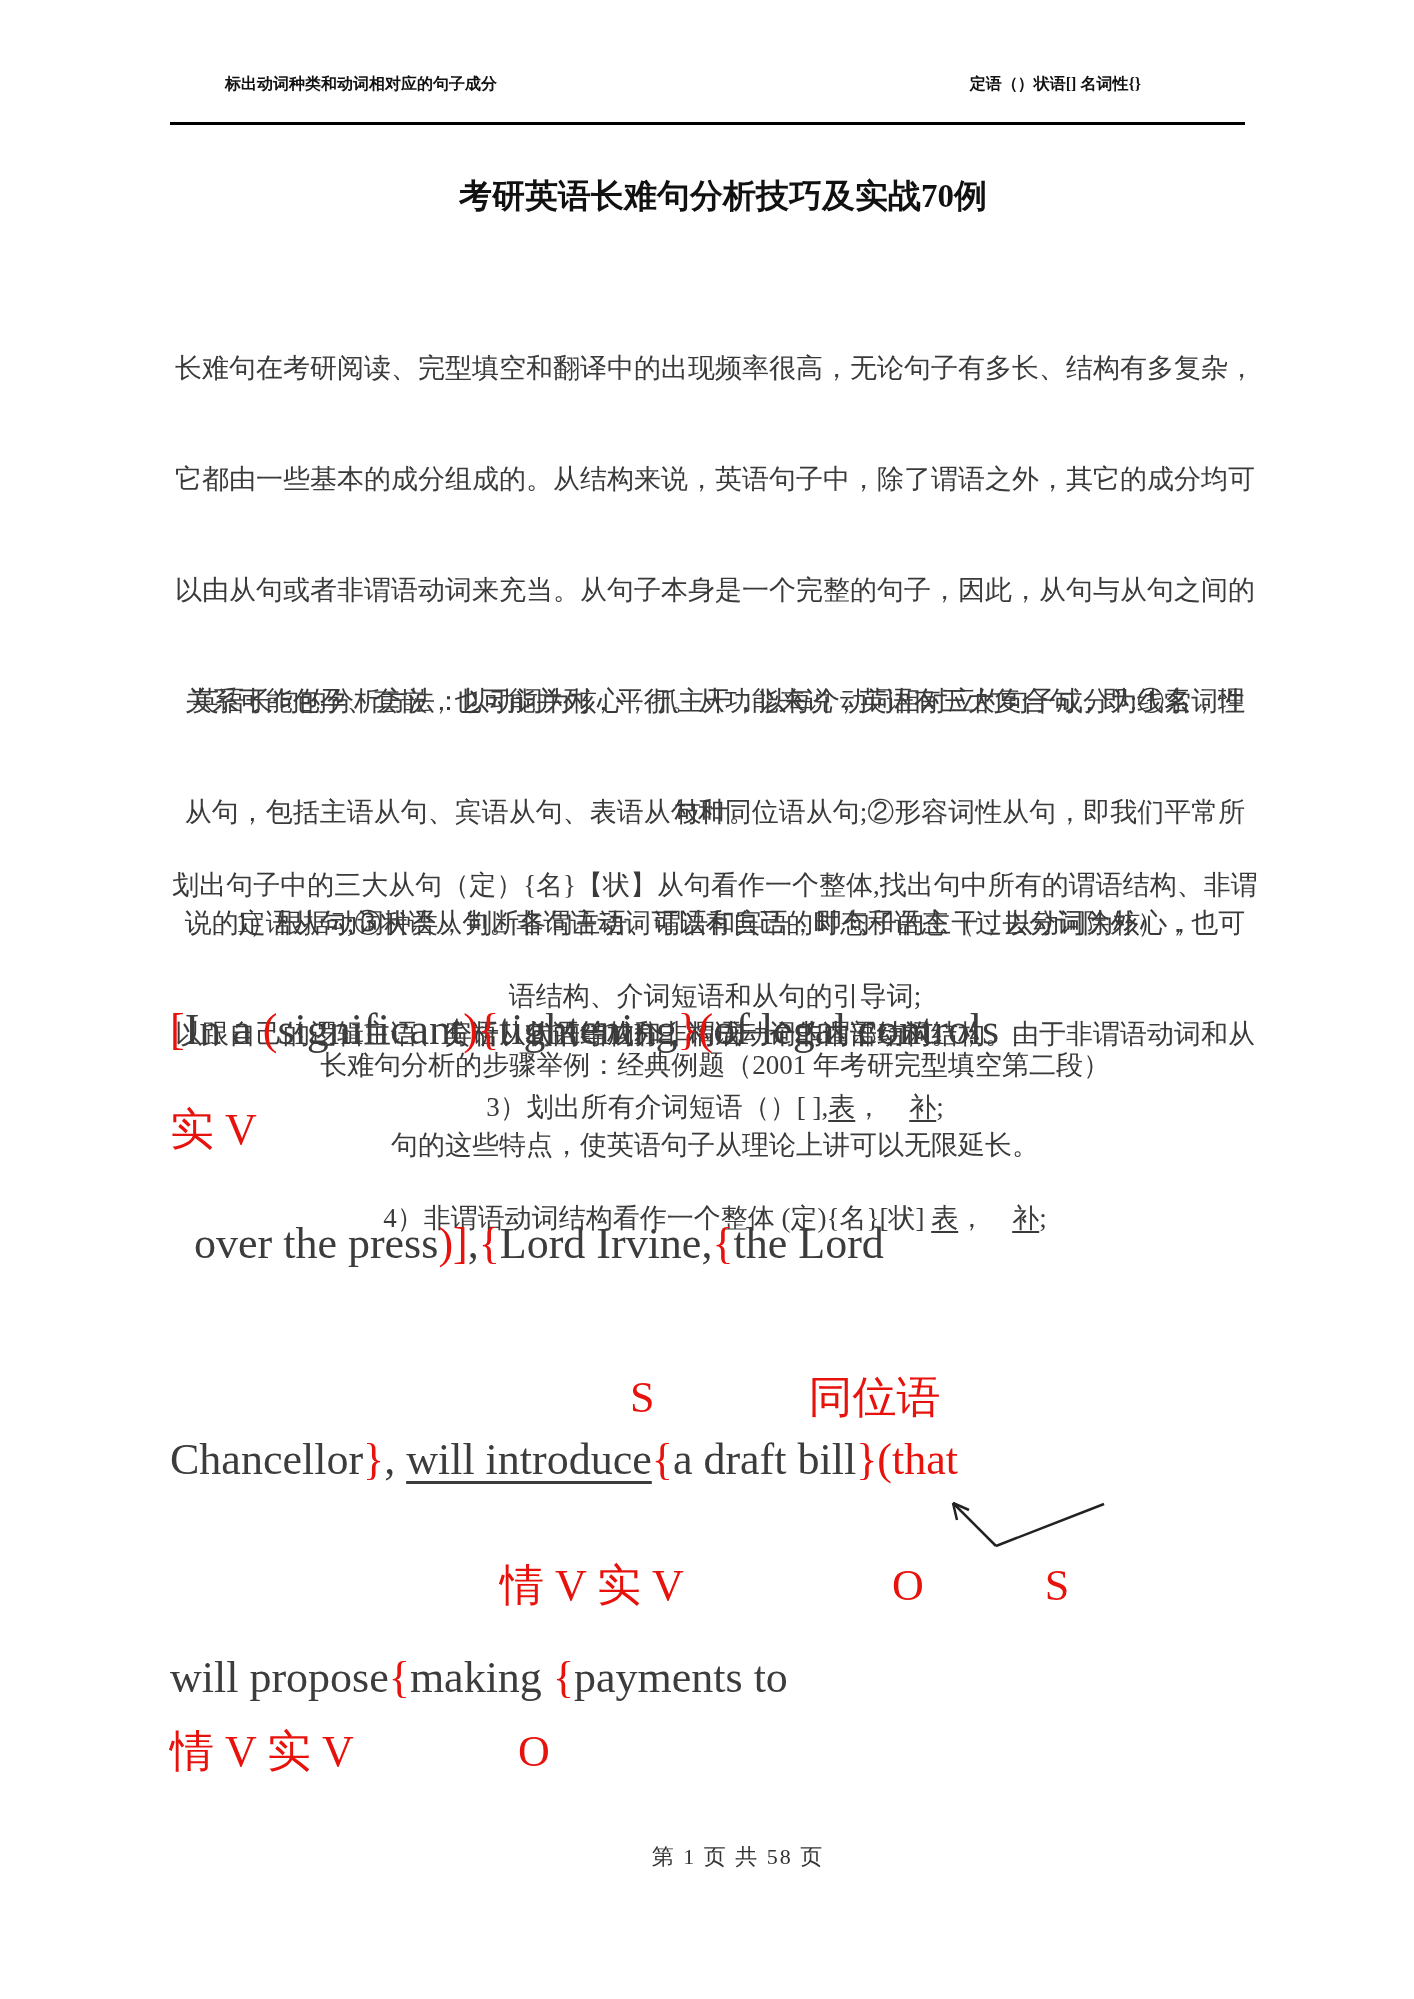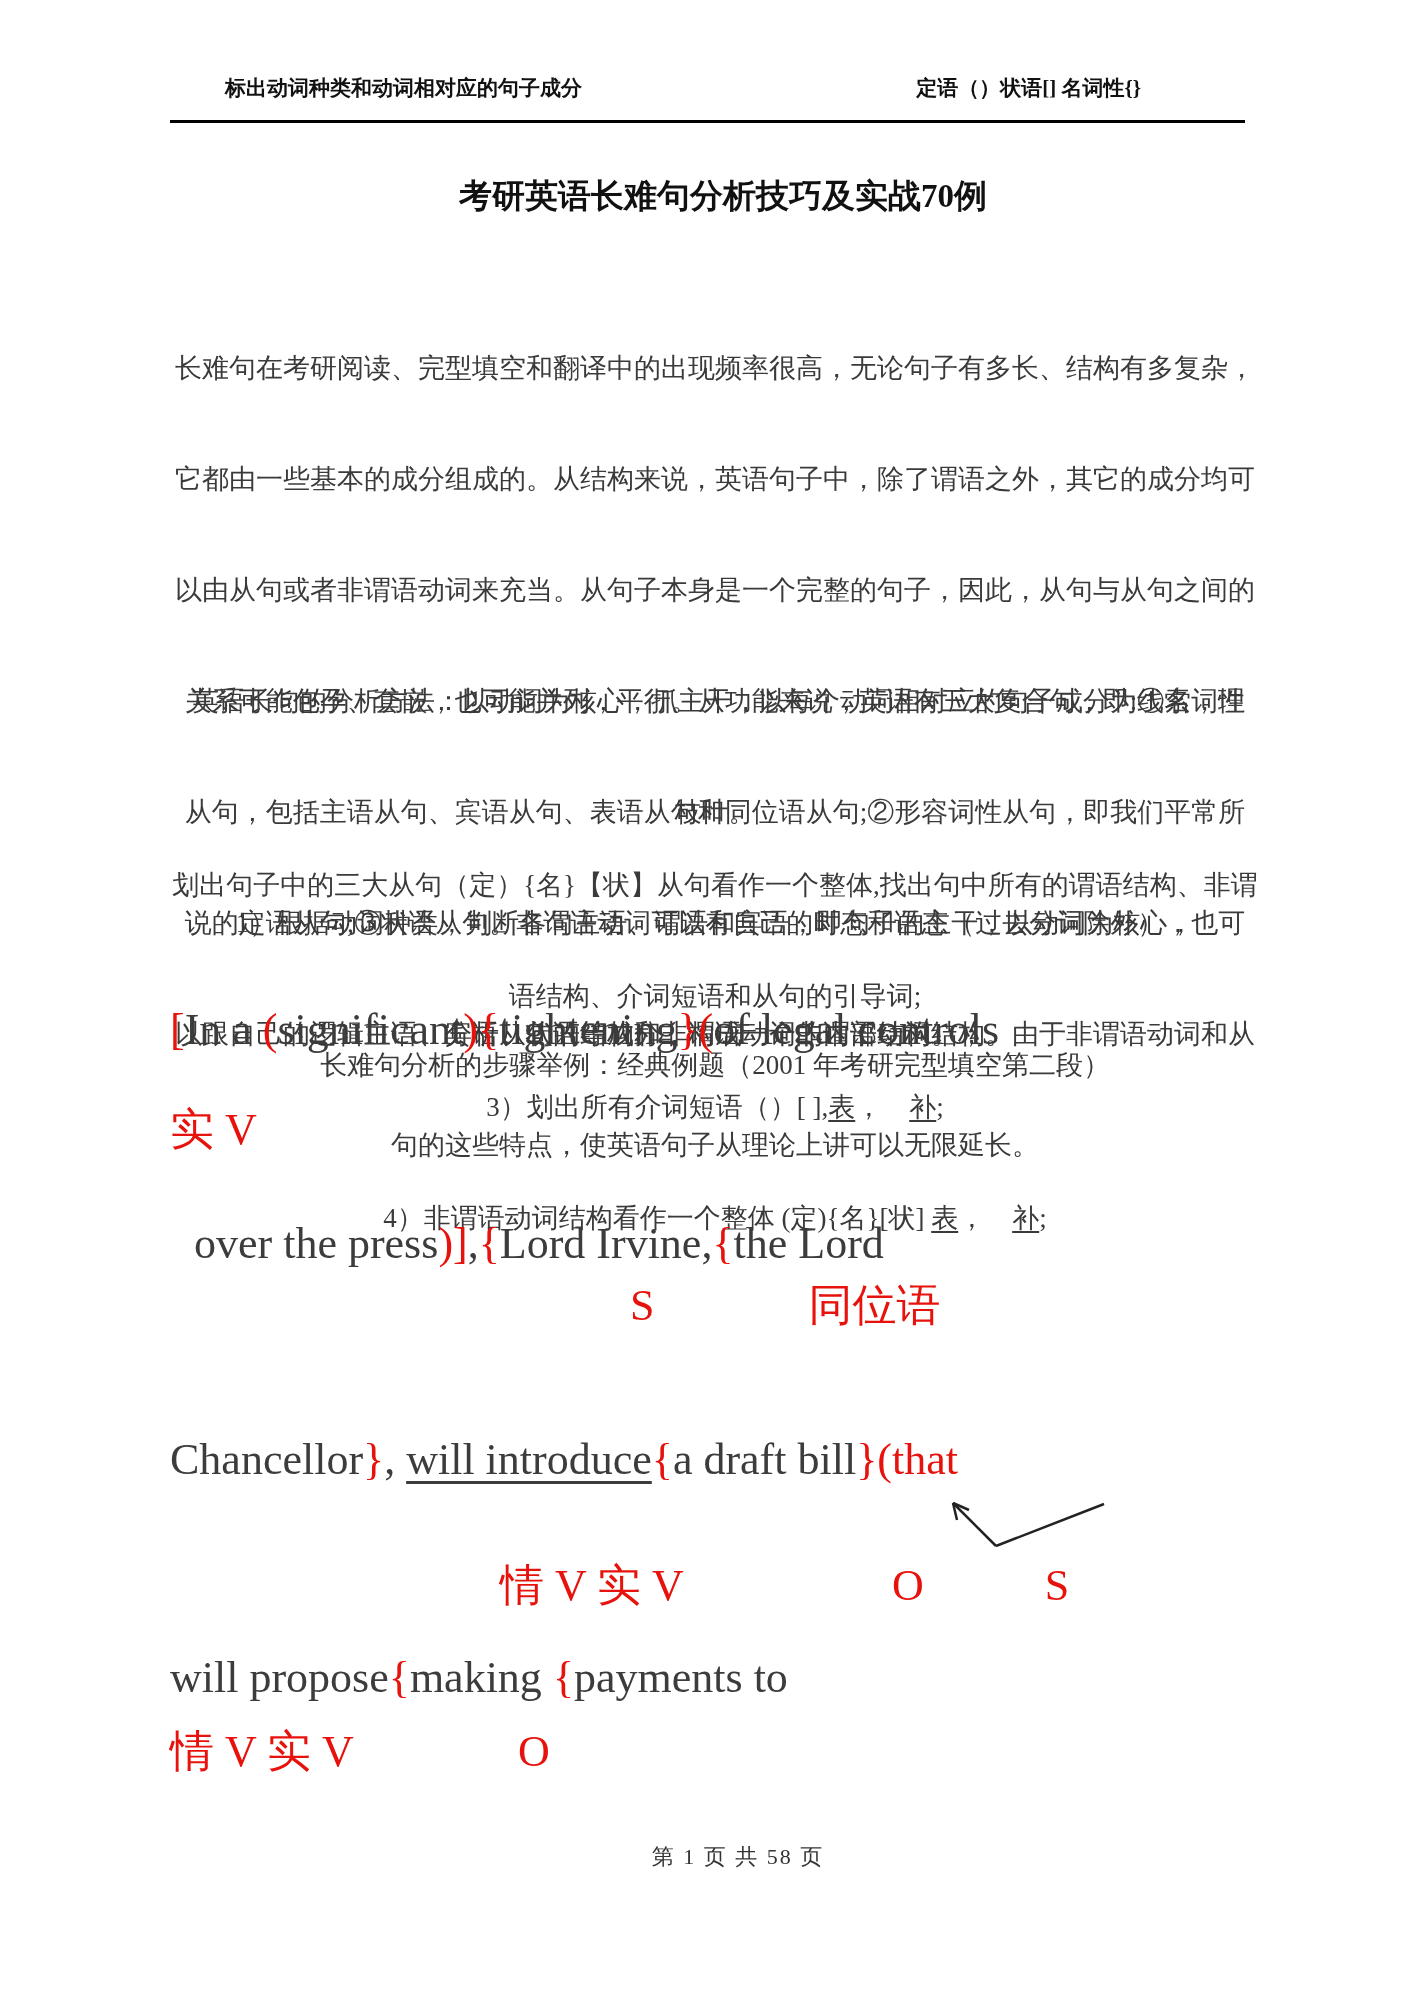--- a/index.html
+++ b/index.html
@@ -8,23 +8,23 @@
     width:1414px;height:1999px;
     background:#ffffff;
     overflow:hidden;
     font-family:"Liberation Serif", serif;
     color:var(--ink,#333);
   }
   
   .header{
     position:absolute;left:170px;top:74px;width:1075px;
     display:flex;justify-content:space-between;align-items:flex-end;
-    font-weight:bold;font-size:21px;color:#111;
+    font-weight:bold;font-size:16px;color:#111;
     border-bottom:3px solid #000;
-    padding-bottom:18px;
+    padding-bottom:27px;
   }
   .header .hl{margin-left:55px;}
   .header .hr{margin-right:104px;}
   
   .title{
     position:absolute;left:0;top:158px;width:100%;
     margin:16px;text-align:center;
     font-size:33px;font-weight:bold;color:#111;
   }
   
@@ -41,21 +41,21 @@
   
   .big{
     position:absolute;
     font-size:44px;line-height:60px;
     color:var(--big-ink,#3c3c3c);
     white-space:pre;
   }
   .bl1{left:170px;top:1000px;}
   .bl2{left:170px;top:1100px;}
   .bl3{left:170px;top:1214px;margin-left:24px;}
-  .bl4{left:630px;top:1276px;}
+  .bl4{left:630px;top:1368px;}
   .bl5{left:170px;top:1430px;}
   .bl6{left:500px;top:1556px;}
   .bl7{left:170px;top:1648px;text-align:center;}
   .bl8{left:170px;top:1722px;}
   .red{color:var(--red,#e8120d);}
   .u{text-decoration:underline;text-decoration-thickness:3px;text-underline-offset:7px;}
   .para .u{text-decoration-thickness:2px;text-underline-offset:4px;}
   
   .arrow{position:absolute;left:930px;top:1492px;}
   

